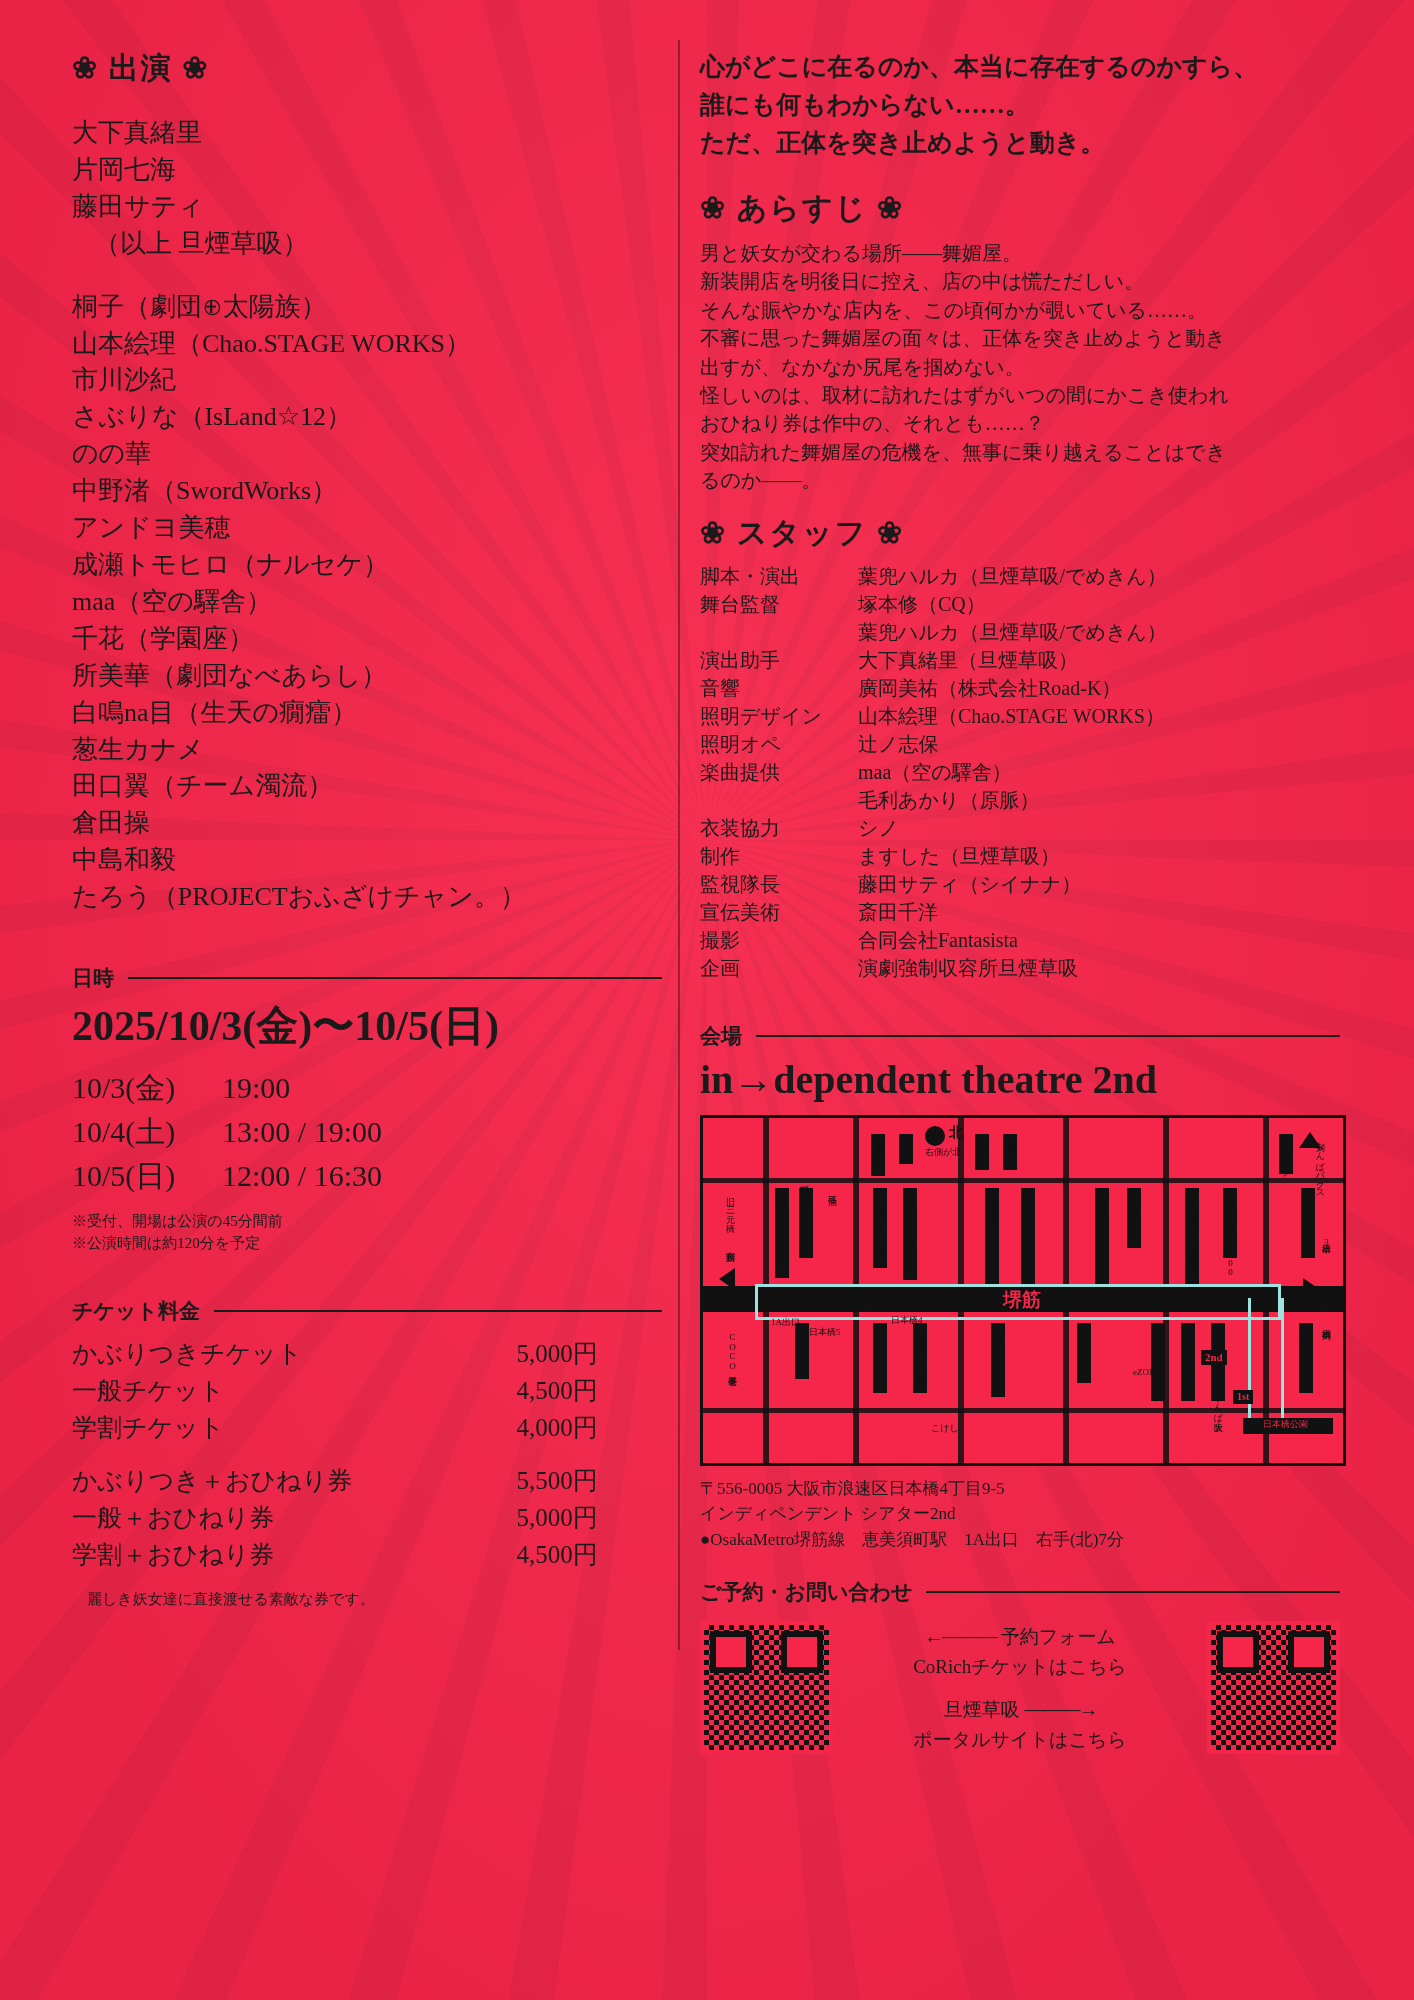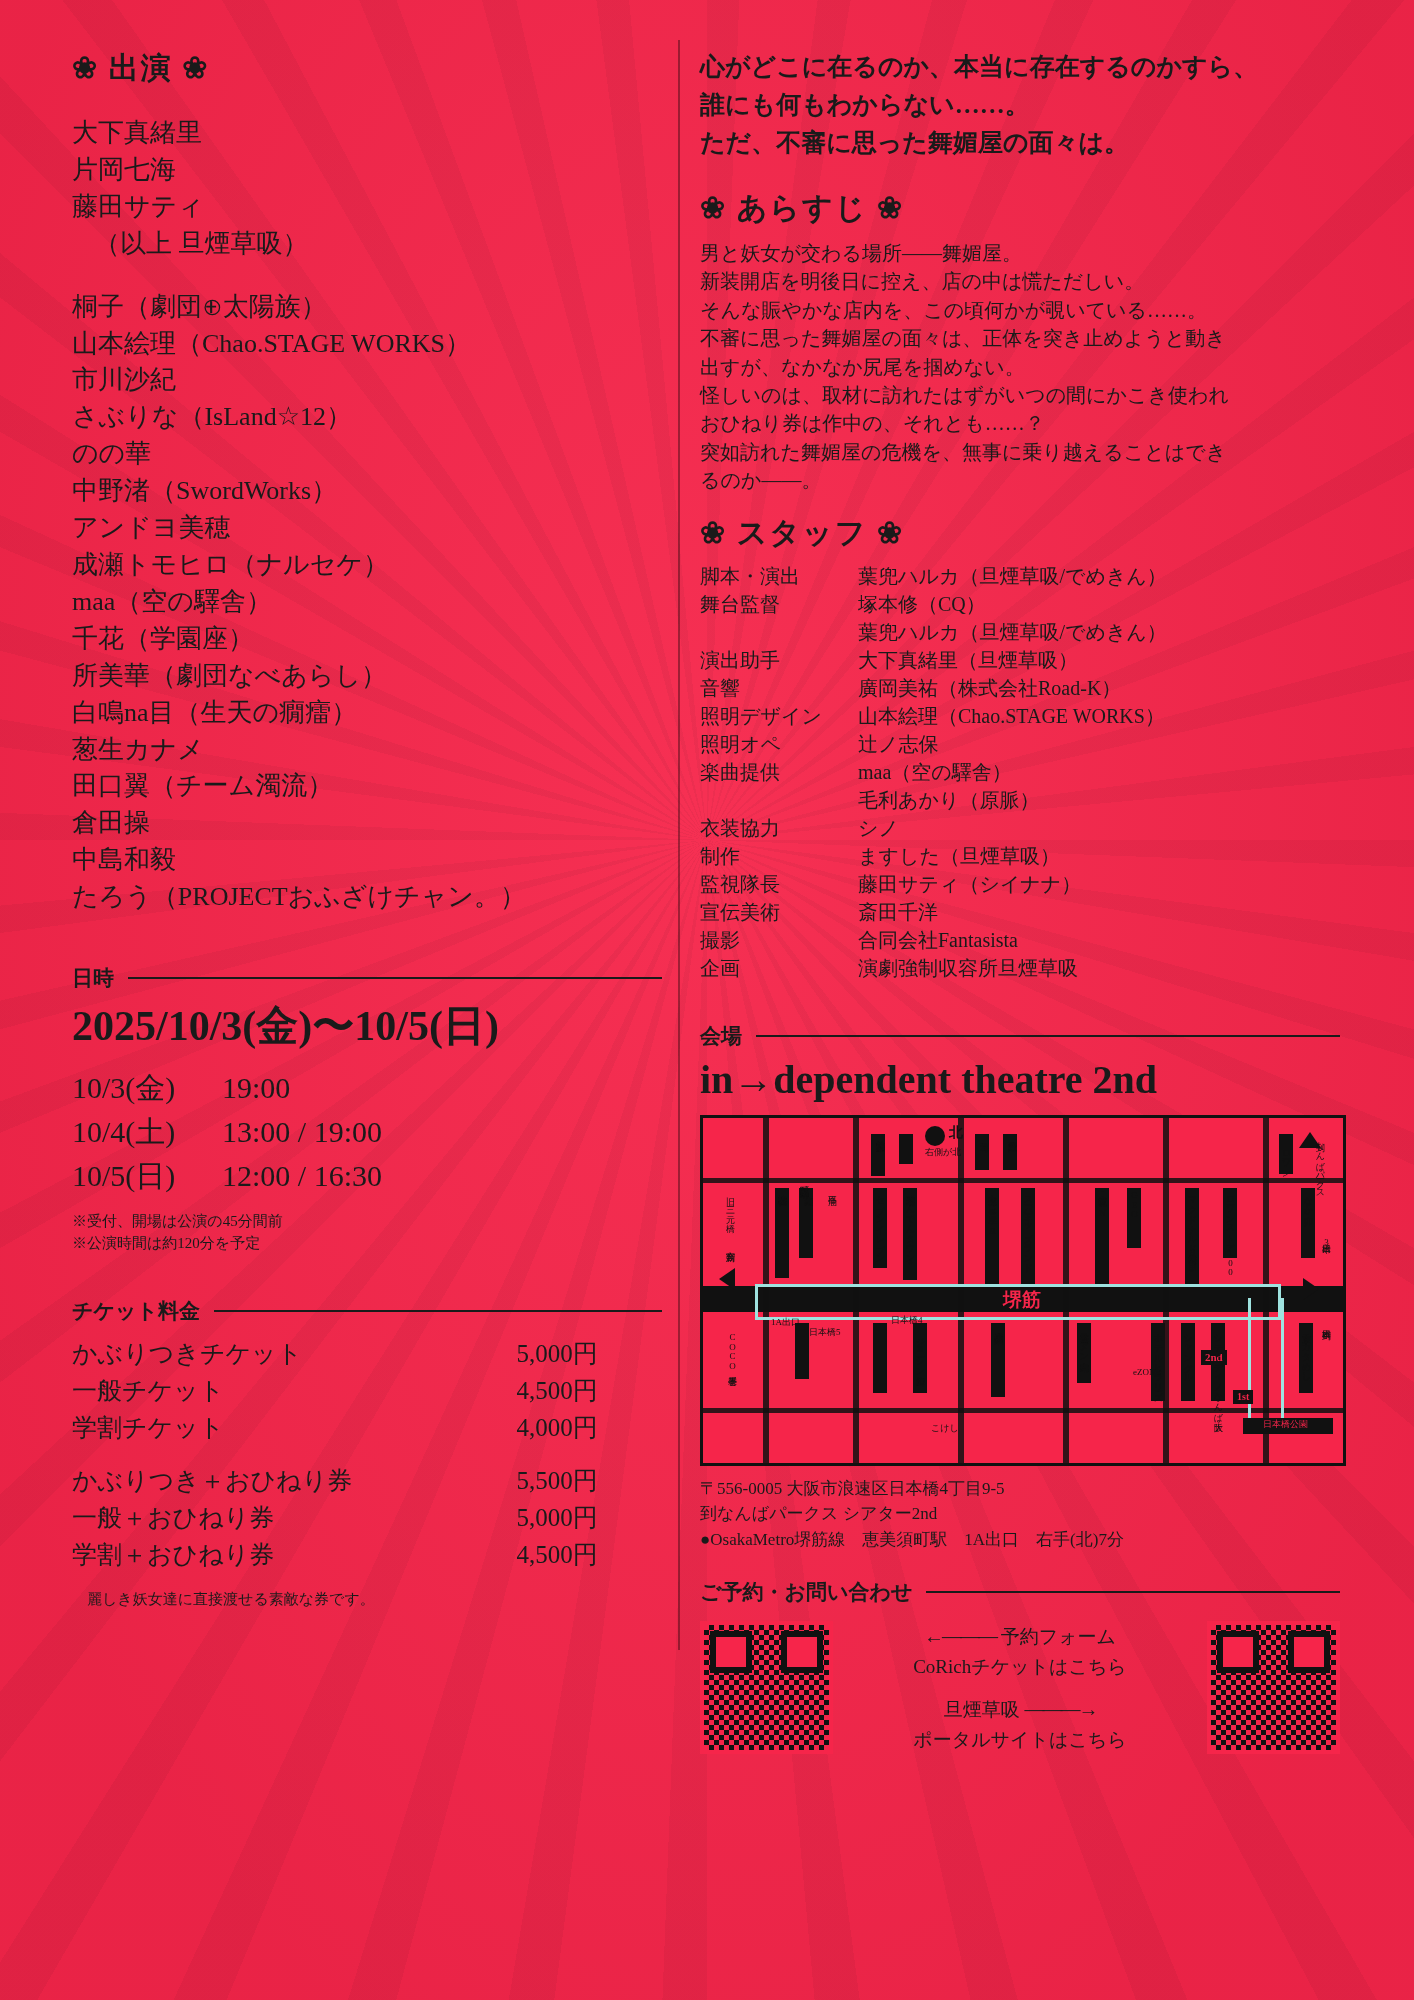--- a/index.html
+++ b/index.html
@@ -207,21 +207,21 @@
         <div>　麗しき妖女達に直接渡せる素敵な券です。</div>
       </div>
     </div>
   </div>
 
   <div class="col-right">
 
     <div class="intro">
       <div>心がどこに在るのか、本当に存在するのかすら、</div>
       <div>誰にも何もわからない……。</div>
-      <div>ただ、不審に思った舞媚屋の面々は。</div>
+      <div>ただ、正体を突き止めようと動き。</div>
     </div>
 
     <div class="flower-head" style="margin-bottom:10px;">❀ あらすじ ❀</div>
     <div class="story">
       <div>男と妖女が交わる場所――舞媚屋。</div>
       <div>新装開店を明後日に控え、店の中は慌ただしい。</div>
       <div>そんな賑やかな店内を、この頃何かが覗いている……。</div>
       <div>不審に思った舞媚屋の面々は、正体を突き止めようと動き</div>
       <div>出すが、なかなか尻尾を掴めない。</div>
       <div>怪しいのは、取材に訪れたはずがいつの間にかこき使われ</div>
@@ -391,21 +391,21 @@
         <div class="lbl" style="left:598px;top:210px;">東京テカタめし</div>
         <div class="lbl" style="left:618px;top:206px;">到日本橋</div>
         <div class="lbl" style="left:24px;top:214px;">COCO壱番屋</div>
         <div class="lblh" style="left:430px;top:250px;">eZONE</div>
         <div class="lblh" style="left:560px;top:302px;color:#f6254a;">日本橋公園</div>
         <div class="lblh" style="left:228px;top:306px;">こけし</div>
       </div>
 
       <div class="addr">
         <div>〒556-0005 大阪市浪速区日本橋4丁目9-5</div>
-        <div>到なんばパークス シアター2nd</div>
+        <div>インディペンデント シアター2nd</div>
         <div>●OsakaMetro堺筋線　恵美須町駅　1A出口　右手(北)7分</div>
       </div>
     </div>
 
     <div style="margin-top:26px;">
       <div class="rule-head">
         <span>ご予約・お問い合わせ</span>
         <span class="line"></span>
       </div>
       <div class="qr-row">

